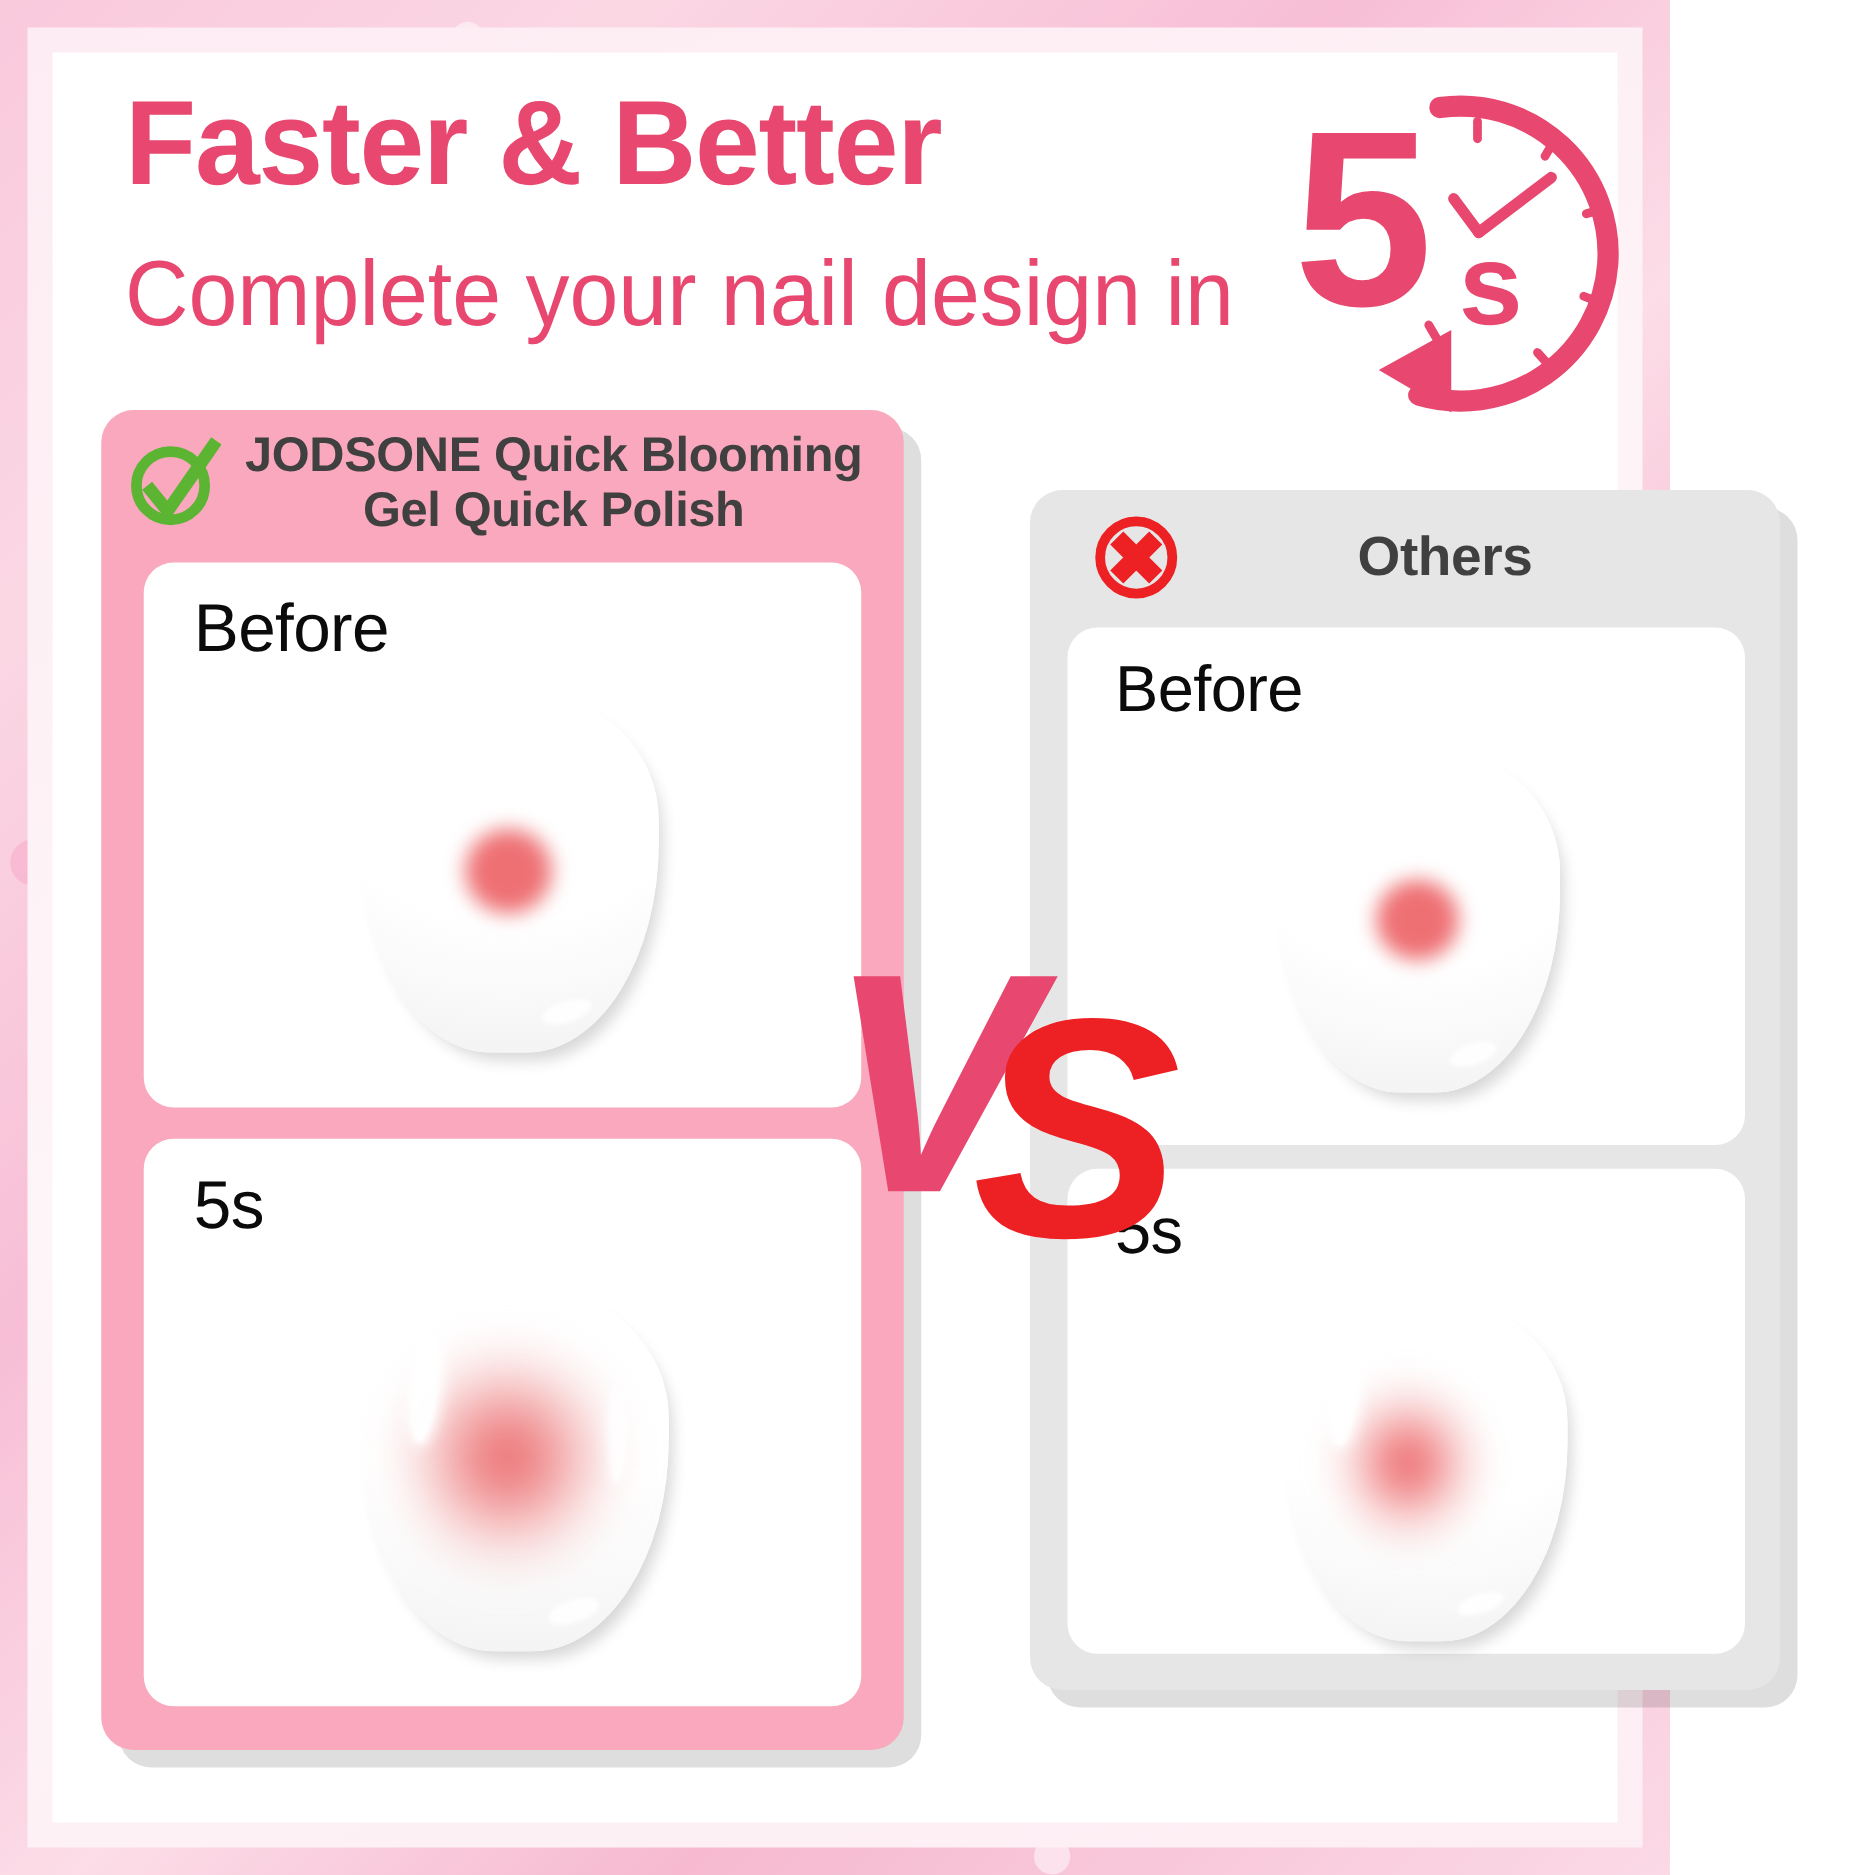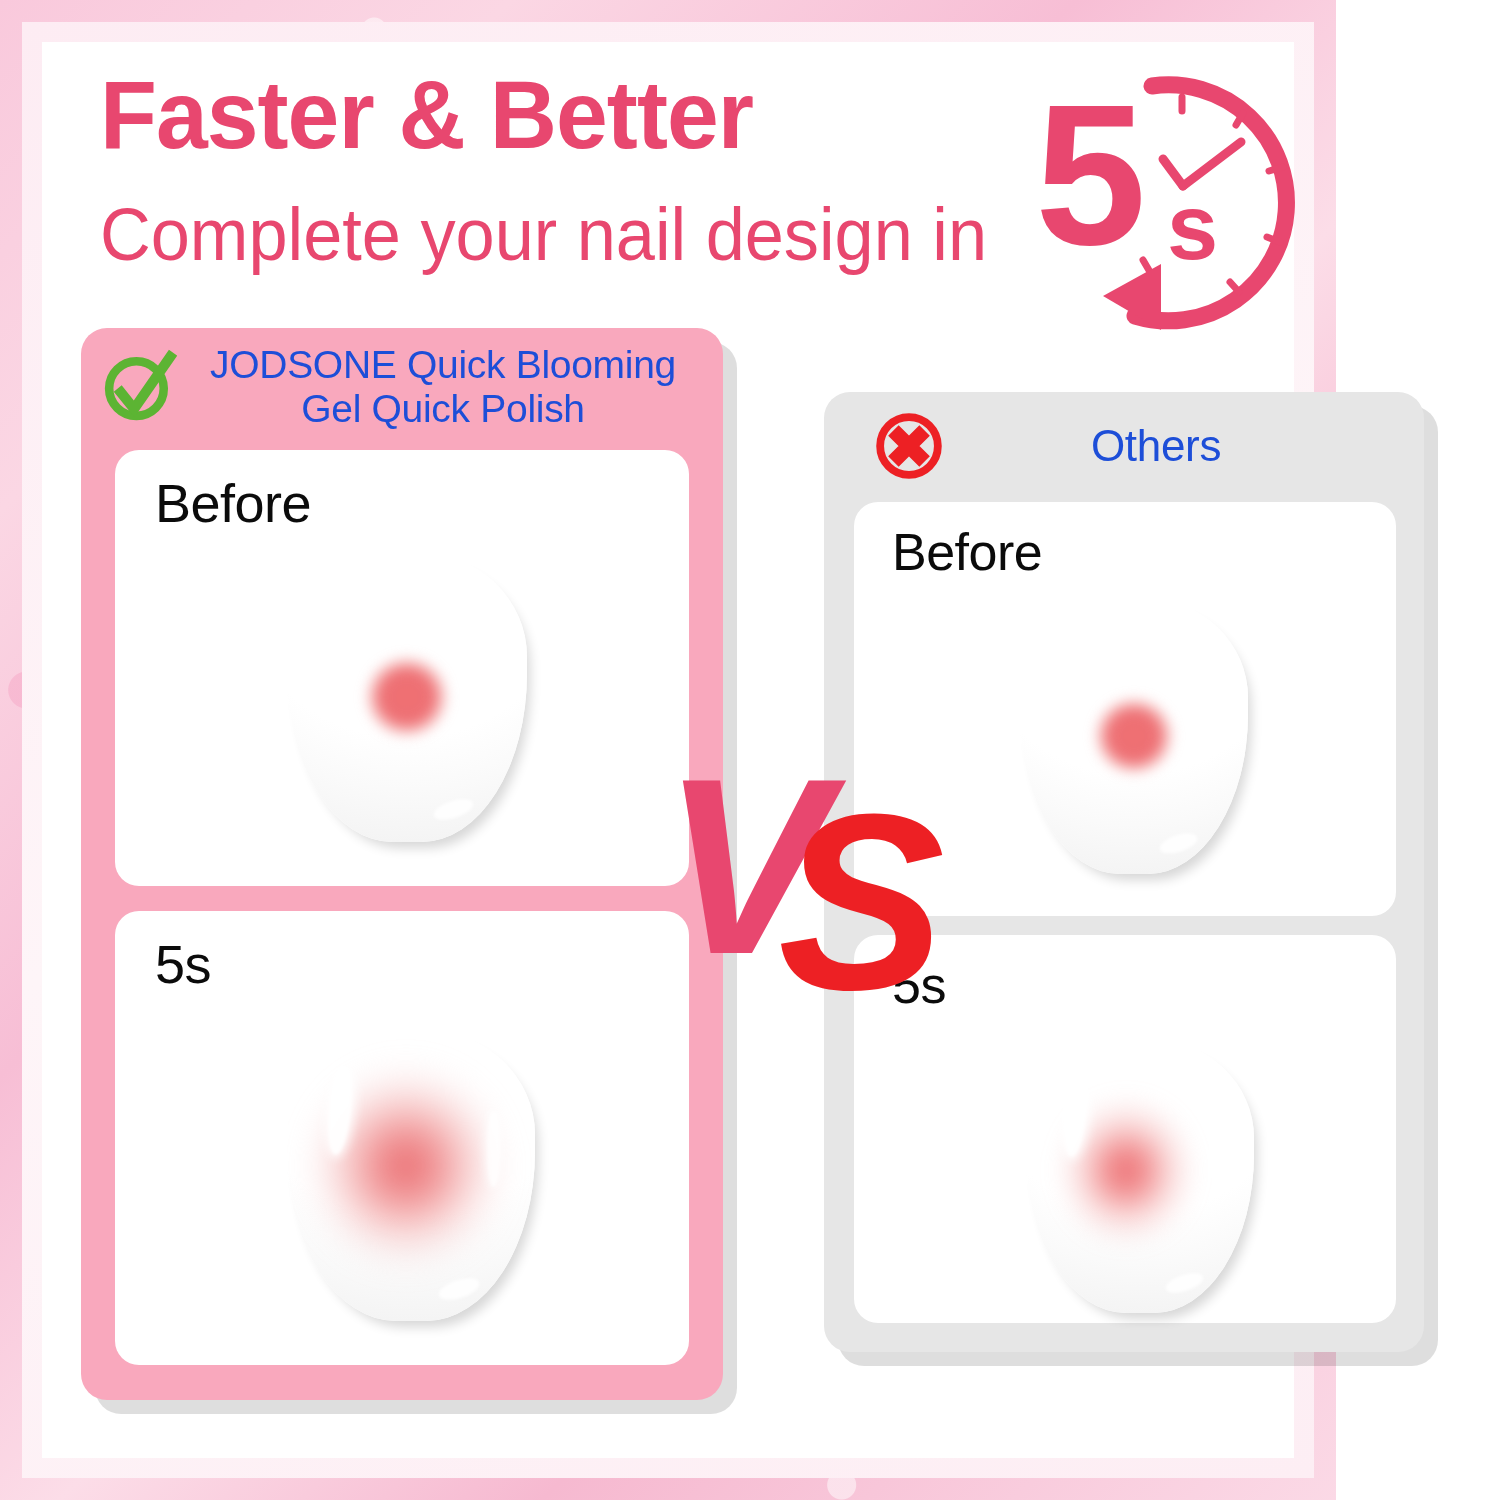--- a/index.html
+++ b/index.html
@@ -102,22 +102,22 @@
   }
   .card-right .card-head { height: 108px; margin-left: 28px; }
 
   .badge-icon { width: 78px; height: 78px; flex: 0 0 78px; }
   .badge-icon svg { display:block; width: 100%; height: 100%; }
 
   .card-title {
     flex: 1;
     text-align: center;
     font-size: 39px;
-    font-weight: normal;
-    color: #1d4ed8;
+    font-weight: bold;
+    color: #404040;
     line-height: 1.12;
     padding-right: 14px;
     letter-spacing: -.3px;
   }
   .card-right .card-title { font-size: 44px; padding-right: 60px; }
 
   
   .panel {
     position: absolute;
     background: #ffffff;

